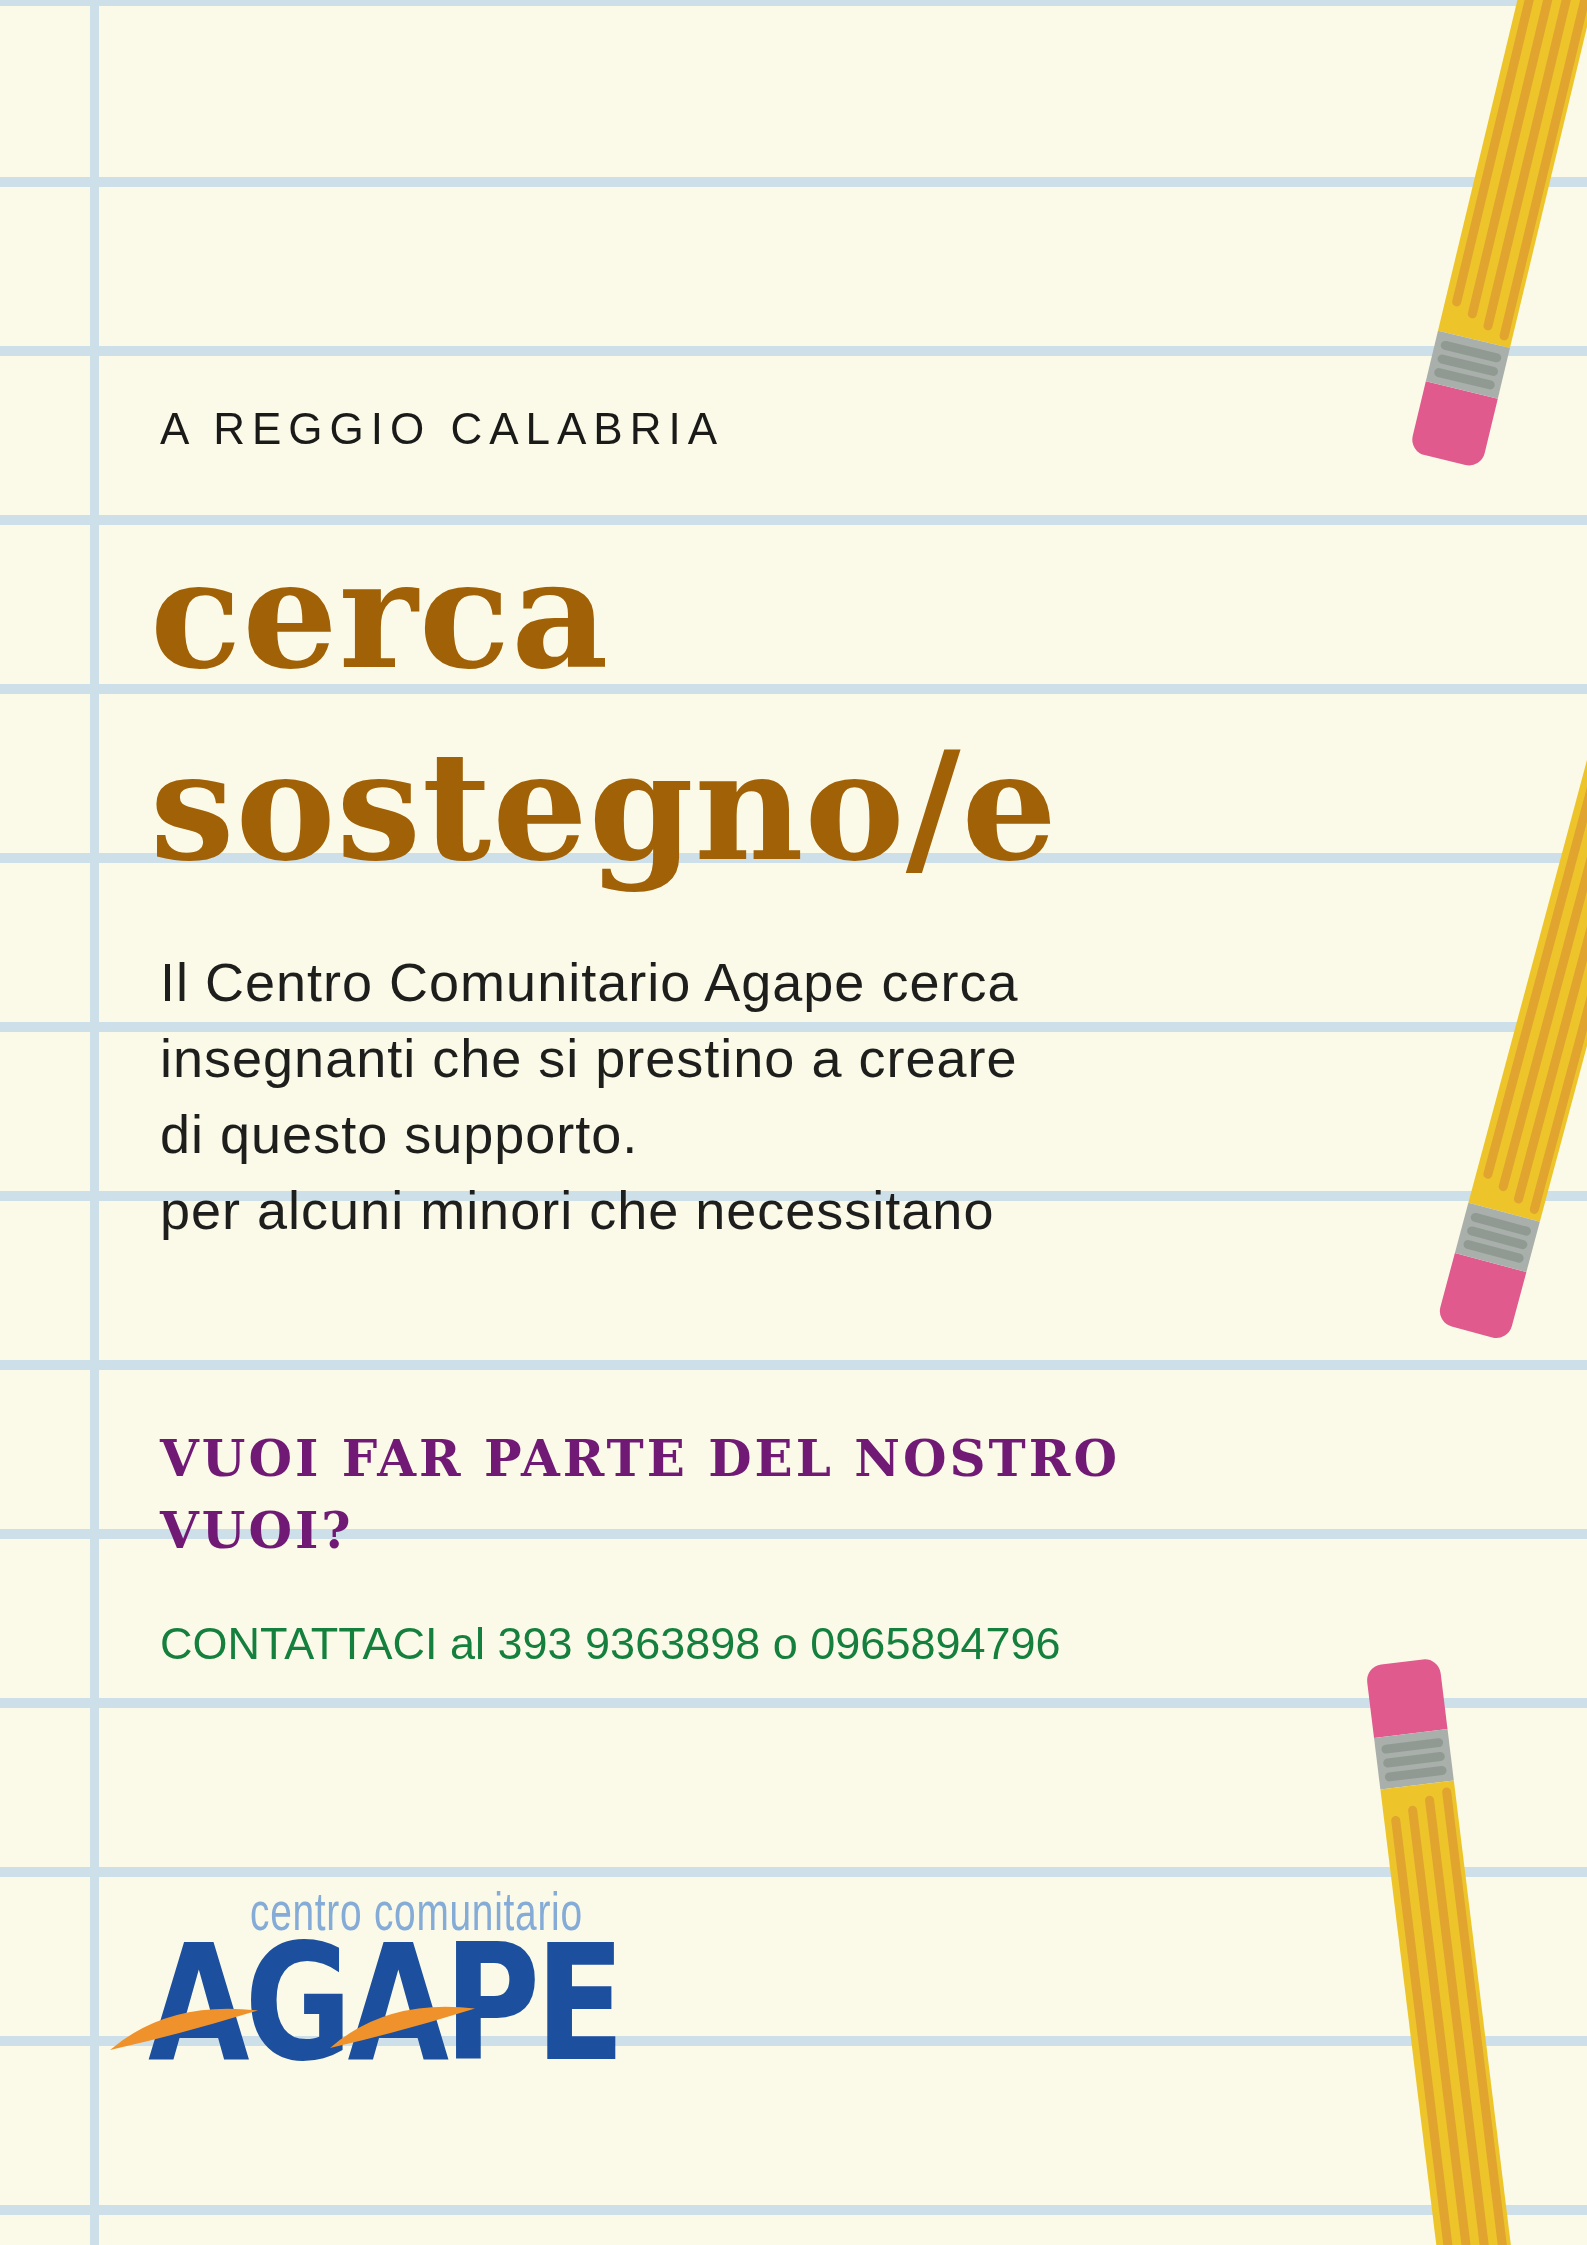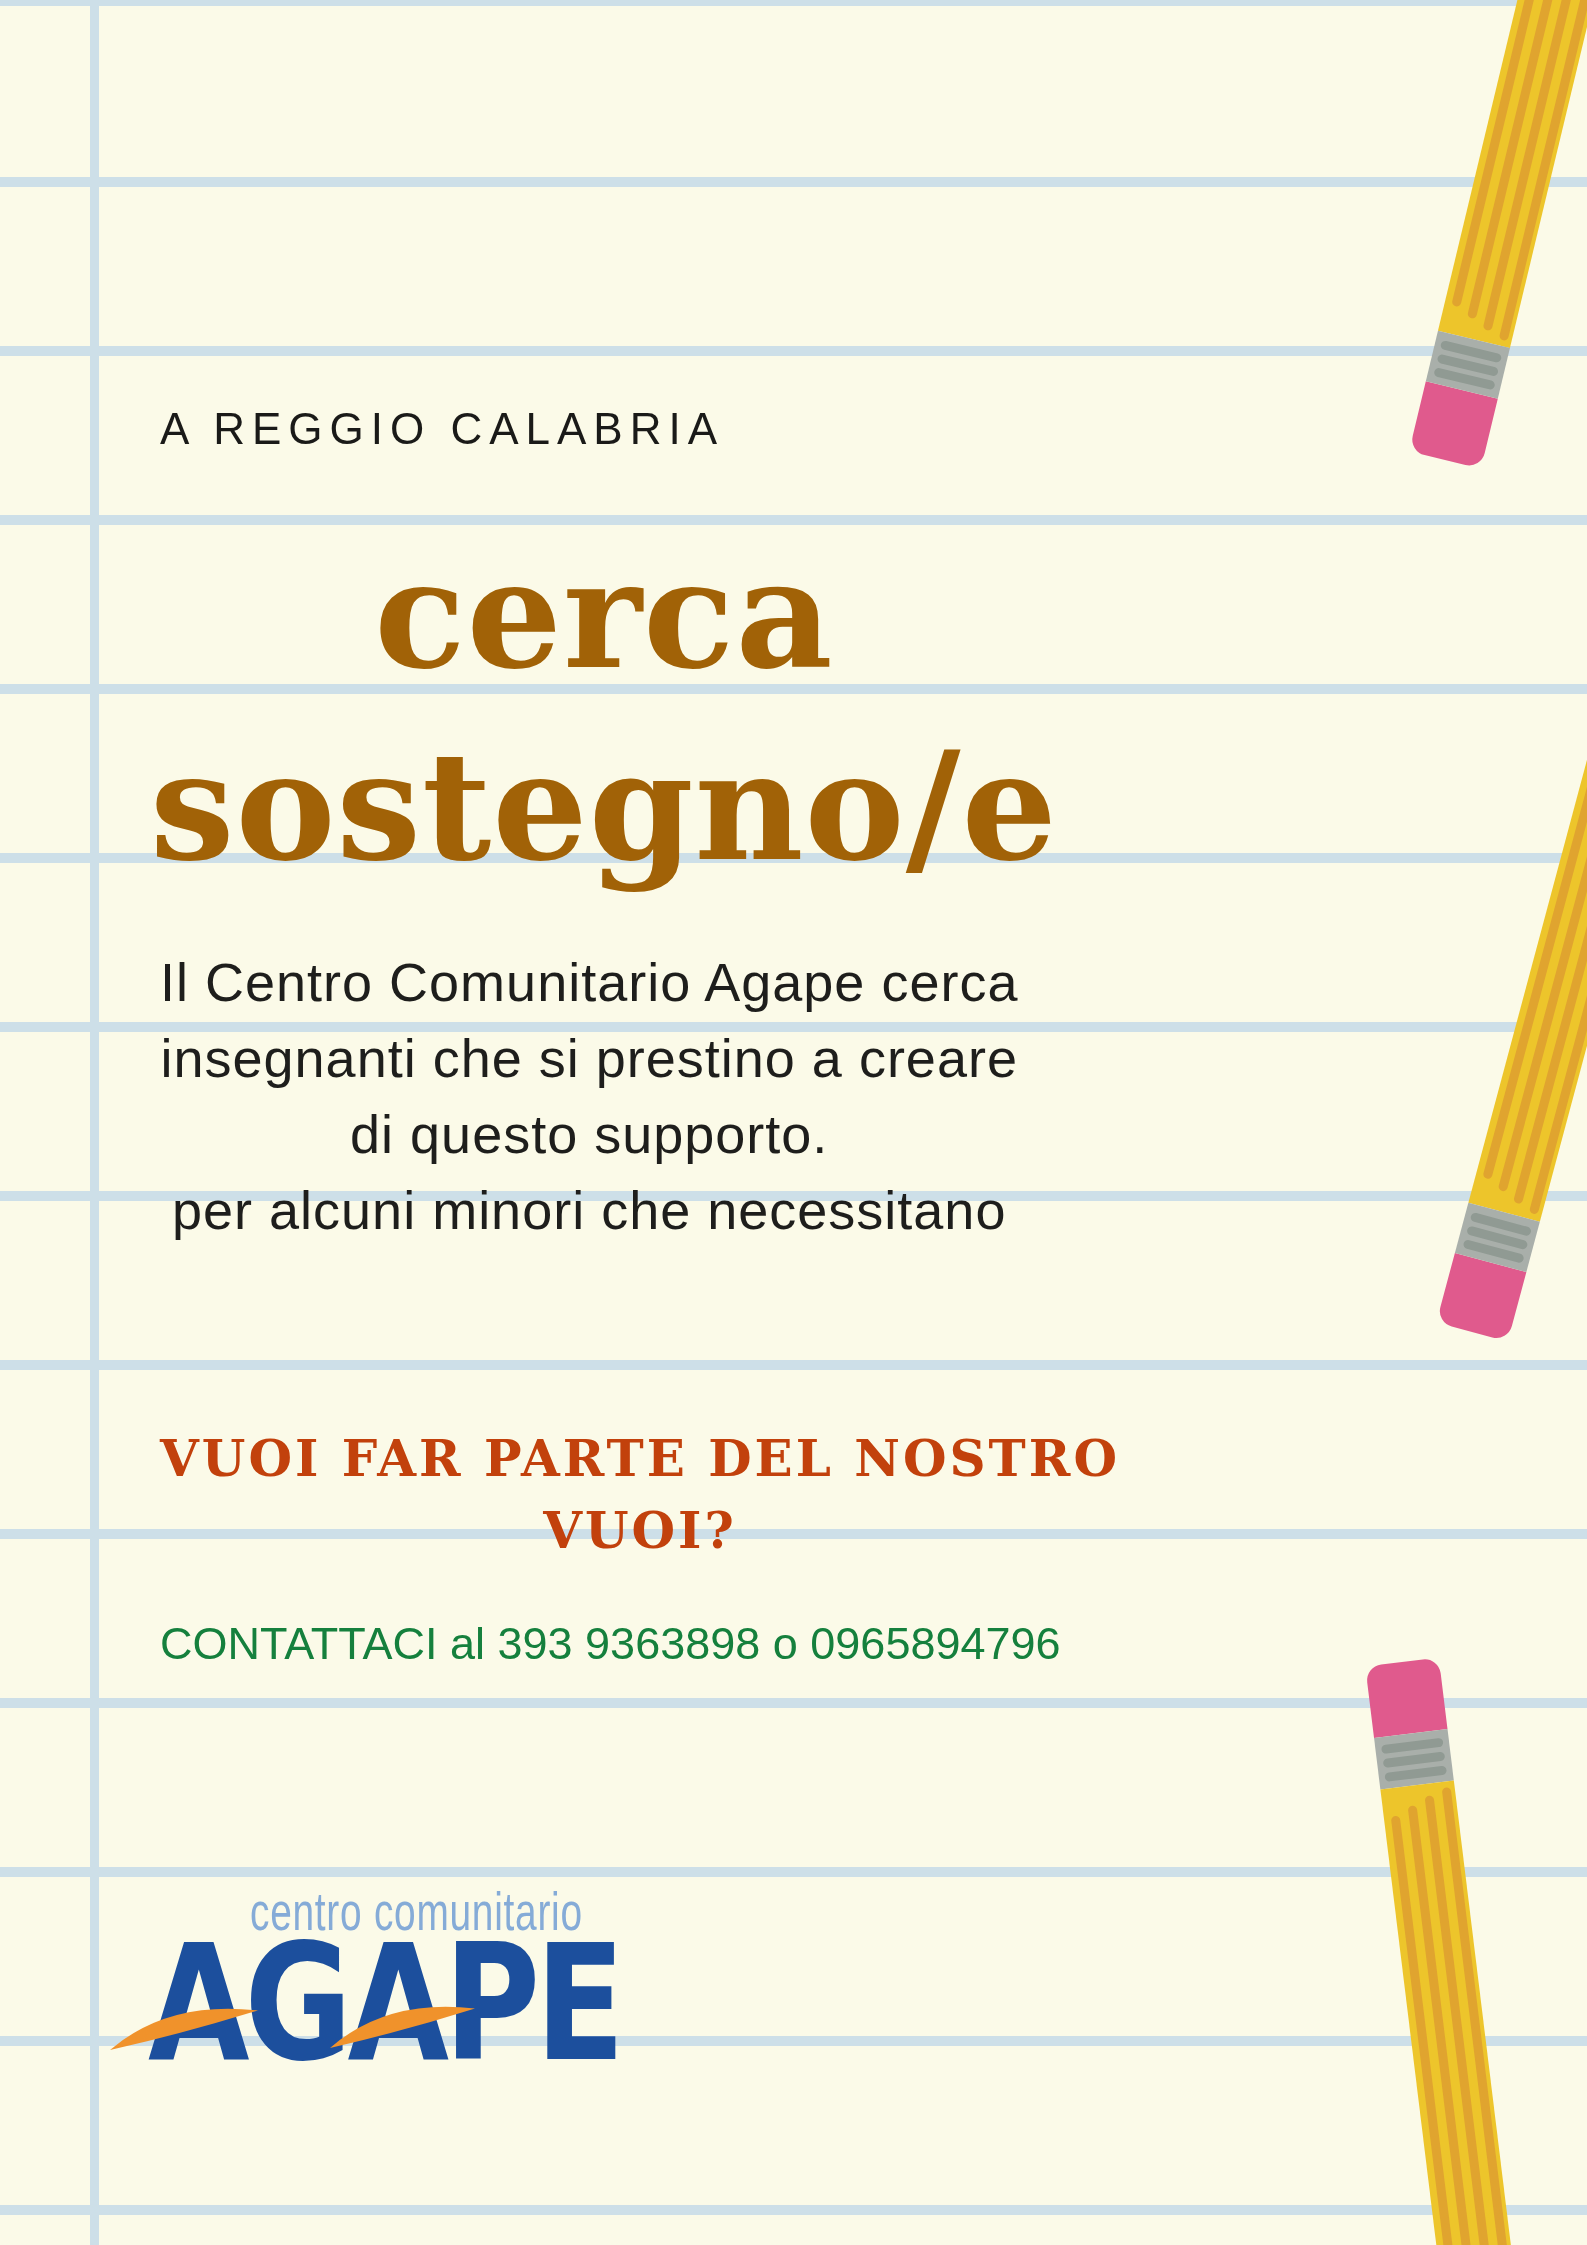--- a/index.html
+++ b/index.html
@@ -1,18 +1,18 @@
 <!DOCTYPE html>
 <html><head>
 <meta charset="utf-8">
 <style>
   html,body{margin:0;padding:0;background:#e8e8e8;}
   #canvas{
     position:relative;width:1587px;height:2245px;overflow:hidden;
-    background:#fbfae8;font-family:"Liberation Sans",sans-serif;text-align:center;
+    background:#fbfae8;font-family:"Liberation Sans",sans-serif;
   }
   
   .hline{position:absolute;left:0;width:100%;height:10px;background:#cdDfe8;background:#cddfe8;z-index:1;}
   .vline{position:absolute;top:0;left:90px;width:9px;height:100%;background:#cddfe8;z-index:1;}
 
   
   .kicker{
     position:absolute;left:160px;top:404px;z-index:3;
     font-size:44px;font-weight:500;letter-spacing:7px;color:#1a1a18;
   }
@@ -21,21 +21,21 @@
     font-family:"DejaVu Serif",serif;font-weight:bold;
     font-size:150px;line-height:192px;color:#a16207;letter-spacing:1px;
   }
   .bodytext{
     position:absolute;left:160px;top:928px;z-index:3;
     font-size:54px;line-height:76px;color:#1e1e1c;letter-spacing:1px;margin-top:16px;
   }
   .cta{
     position:absolute;left:160px;top:1423px;z-index:3;
     font-family:"DejaVu Serif",serif;font-weight:bold;
-    font-size:50px;line-height:72px;color:#c2410c;letter-spacing:3px;
+    font-size:50px;line-height:72px;color:#701a75;letter-spacing:3px;
   }
   .contact{
     position:absolute;left:160px;top:1618px;z-index:3;
     font-size:45px;font-weight:500;color:#15803d;letter-spacing:0;
   }
 
   
   .logo-top{
     position:absolute;left:250px;top:1880px;z-index:3;
     font-size:54px;font-weight:300;color:#85abd7;letter-spacing:1px;

